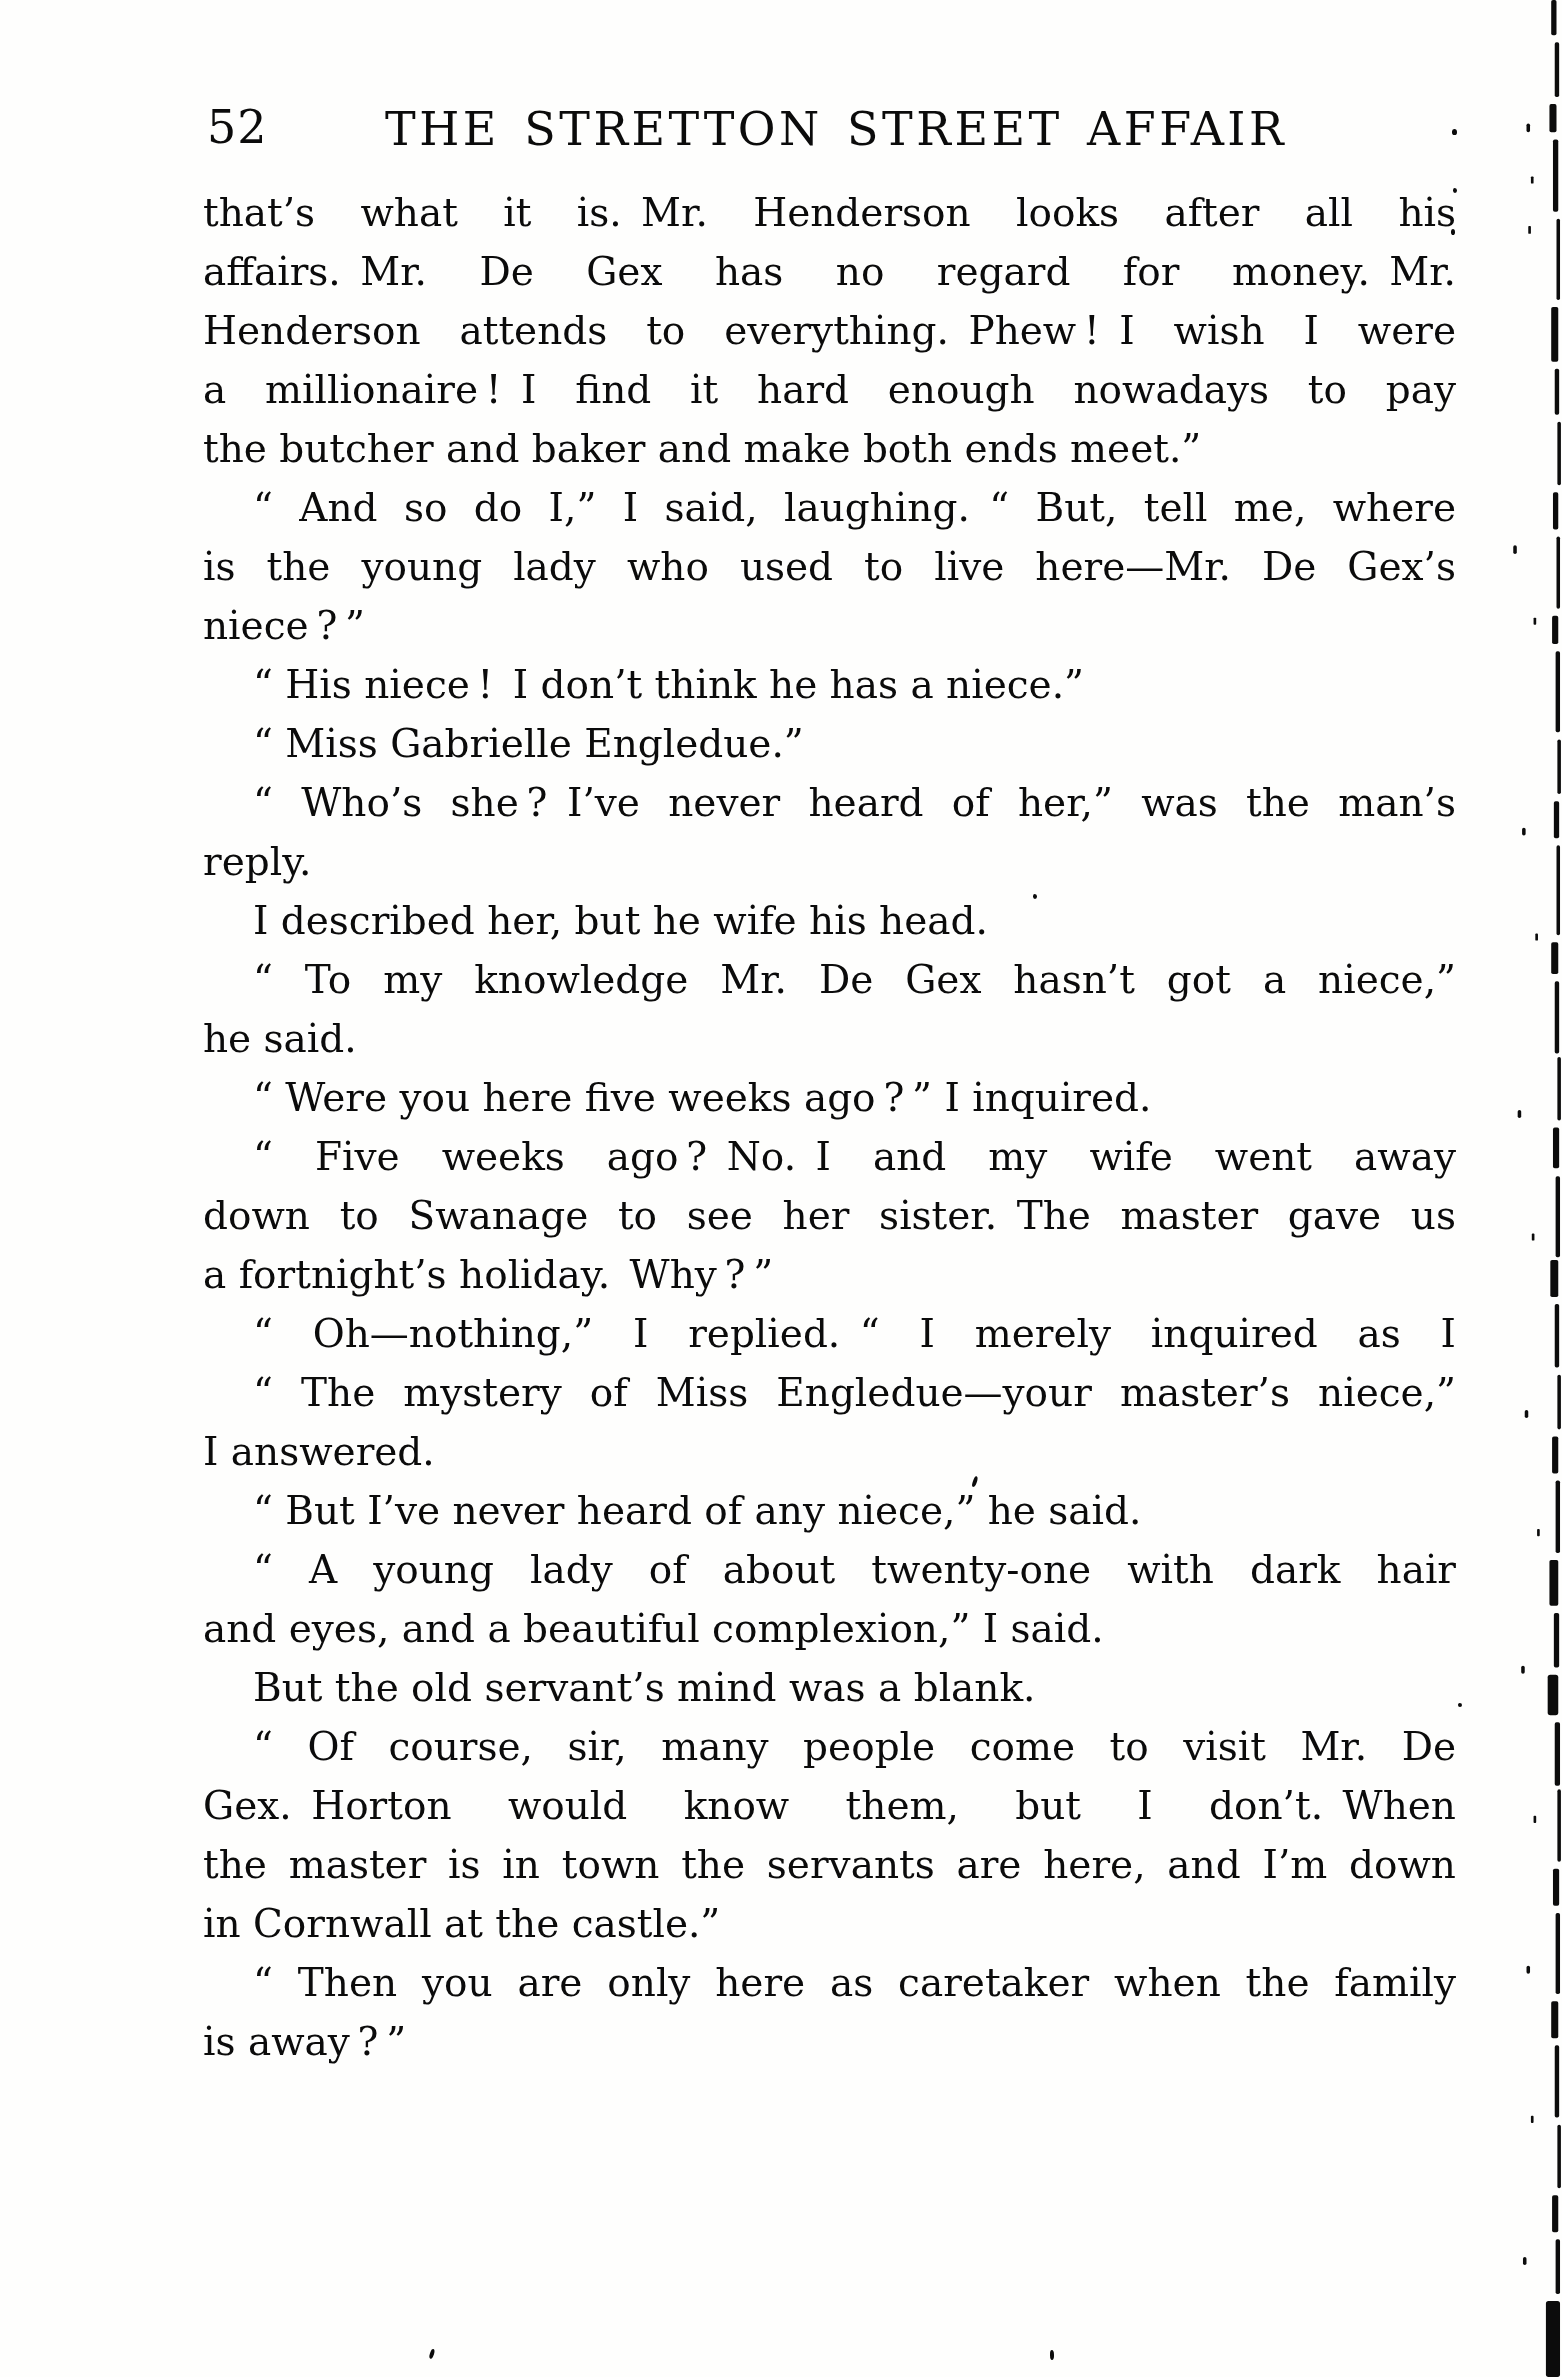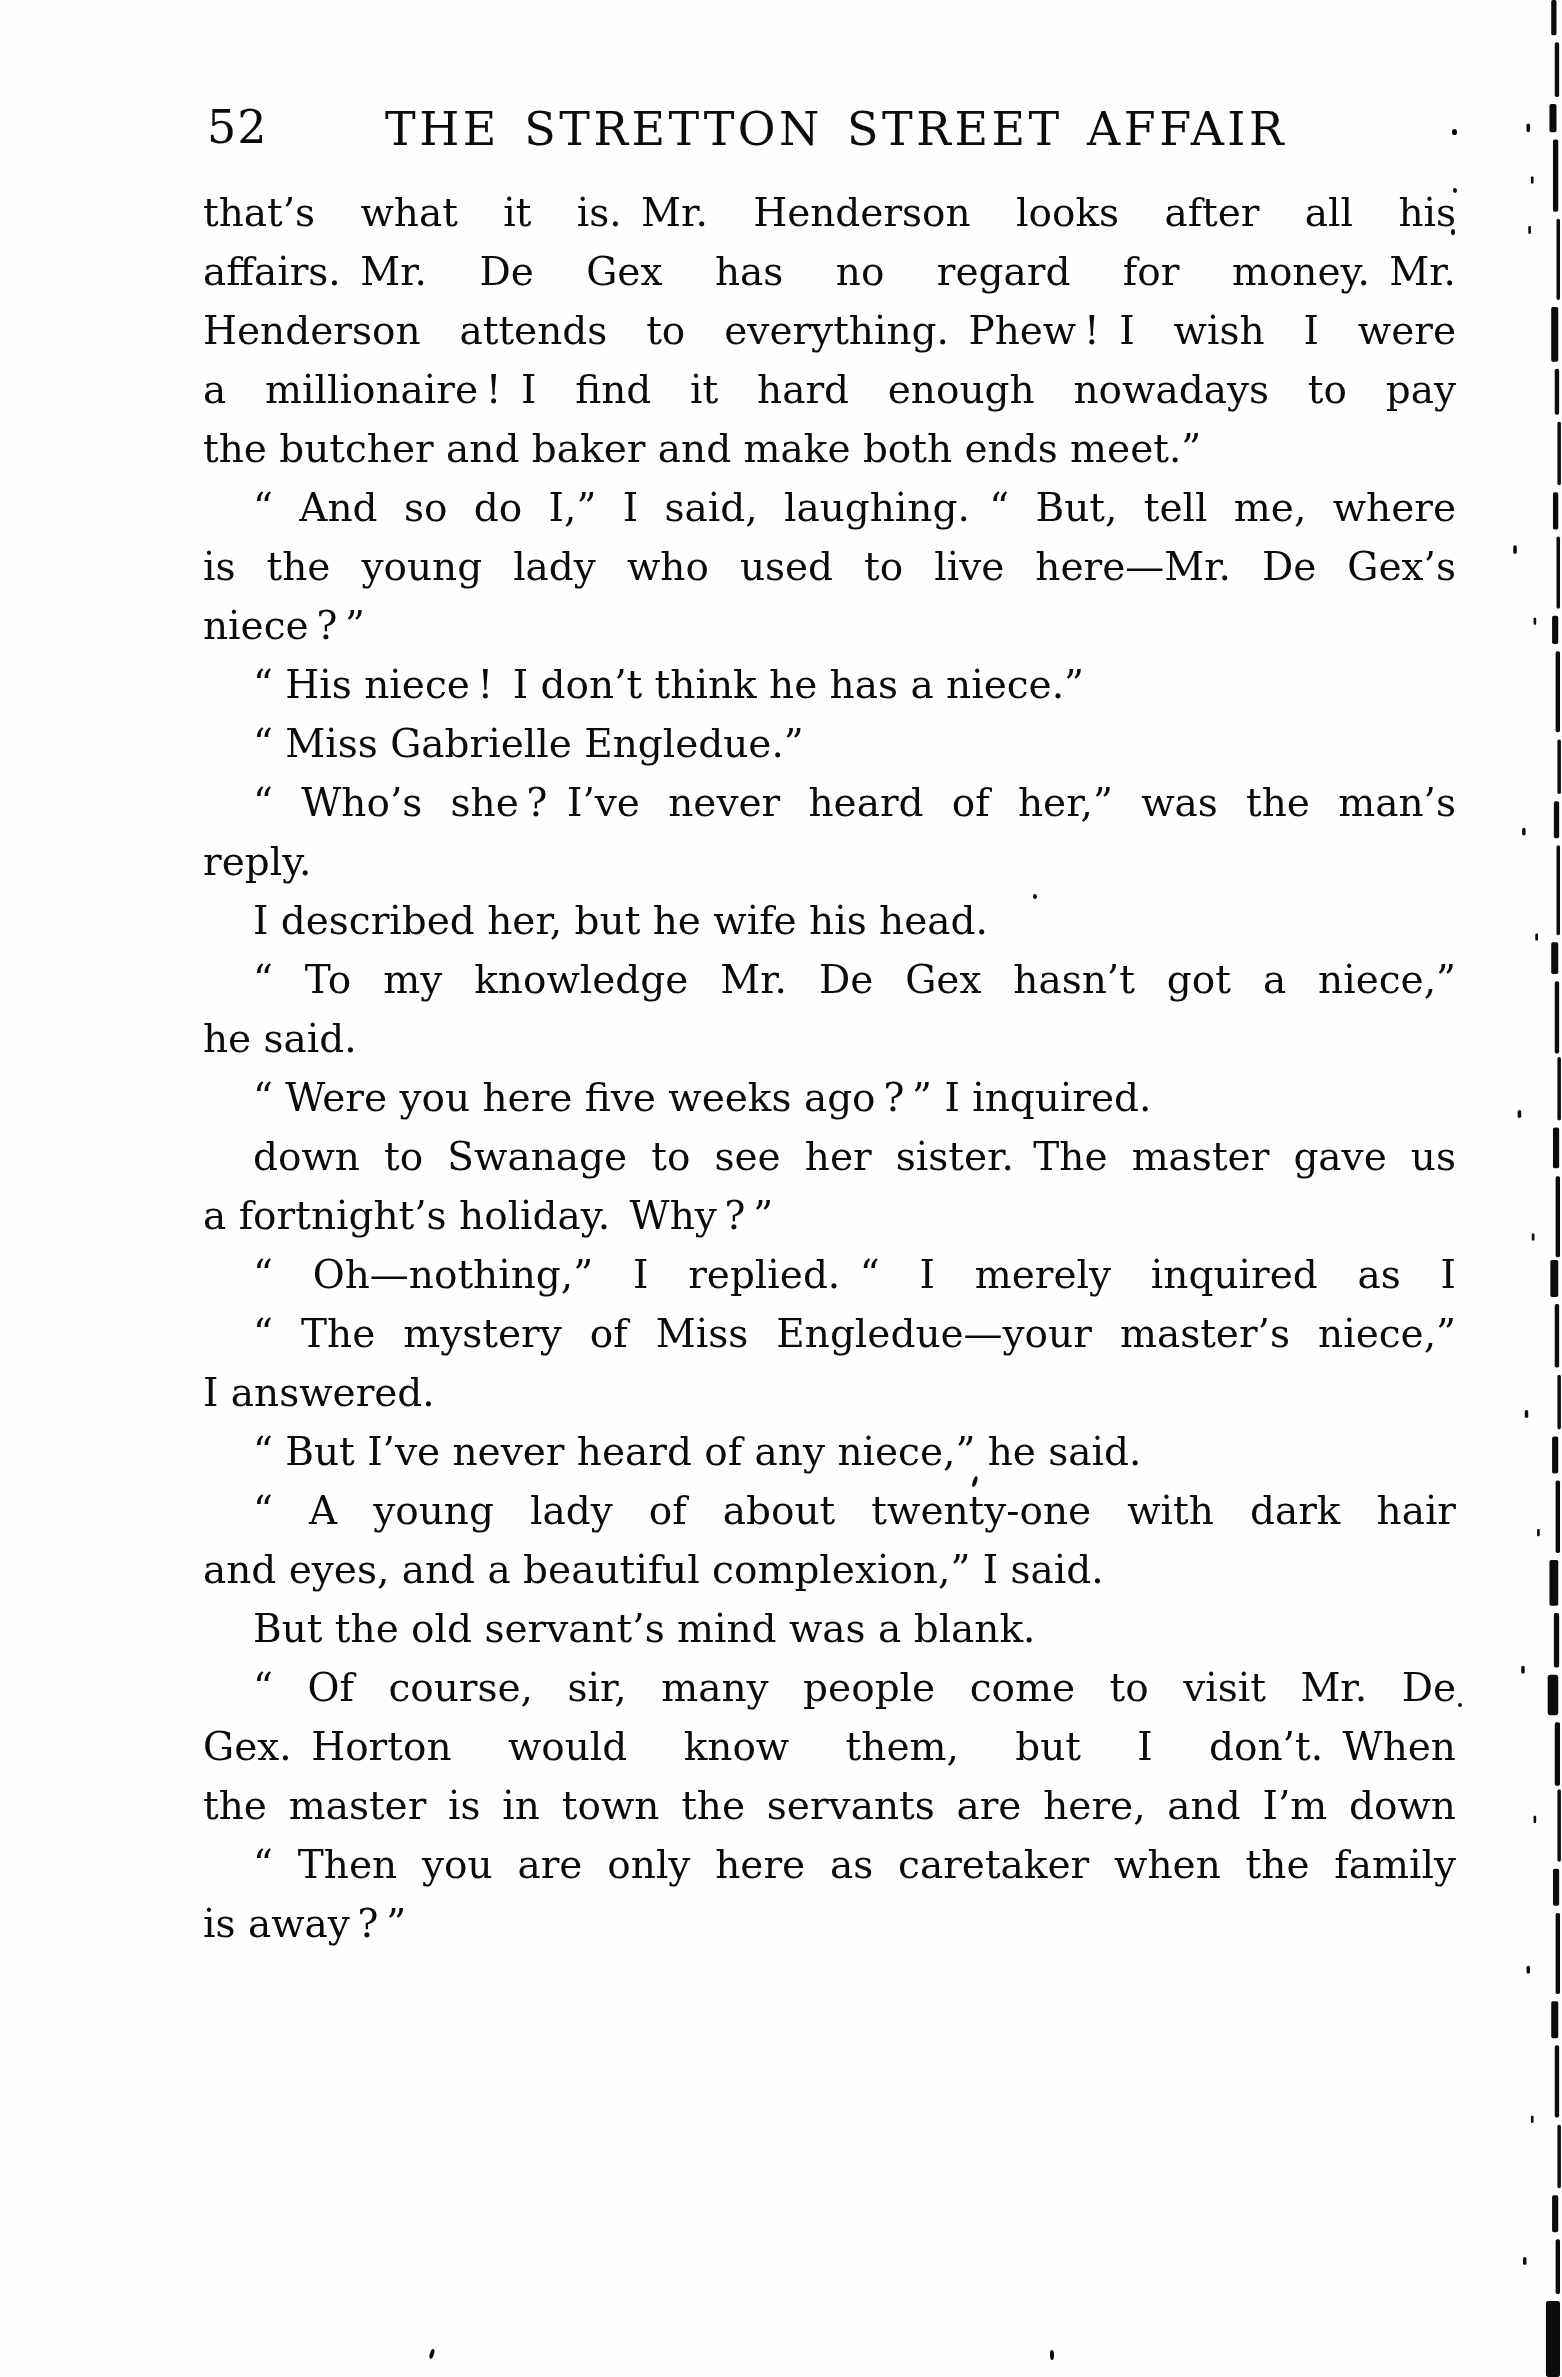--- a/index.html
+++ b/index.html
@@ -116,20 +116,21 @@
         <div class="line last">I described her, but he wife his head.</div>
       </div>
       <div class="para indent">
         <div class="line">“ To my knowledge Mr. De Gex hasn’t got a niece,”</div>
         <div class="line last">he said.</div>
       </div>
       <div class="para indent">
         <div class="line last">“ Were you here five weeks ago ? ” I inquired.</div>
       </div>
       <div class="para indent">
+        <div class="line">“ Five weeks ago ? No. I and my wife went away</div>
         <div class="line">down to Swanage to see her sister. The master gave us</div>
         <div class="line last">a fortnight’s holiday. Why ? ”</div>
       </div>
       <div class="para indent">
         <div class="line">“ Oh—nothing,” I replied. “ I merely inquired as I</div>
       </div>
       <div class="para indent">
         <div class="line">“ The mystery of Miss Engledue—your master’s niece,”</div>
         <div class="line last">I answered.</div>
       </div>
@@ -140,20 +141,21 @@
         <div class="line">“ A young lady of about twenty-one with dark hair</div>
         <div class="line last">and eyes, and a beautiful complexion,” I said.</div>
       </div>
       <div class="para indent">
         <div class="line last">But the old servant’s mind was a blank.</div>
       </div>
       <div class="para indent">
         <div class="line">“ Of course, sir, many people come to visit Mr. De</div>
         <div class="line">Gex. Horton would know them, but I don’t. When</div>
         <div class="line">the master is in town the servants are here, and I’m down</div>
+        <div class="line last">in Cornwall at the castle.”</div>
       </div>
       <div class="para indent">
         <div class="line">“ Then you are only here as caretaker when the family</div>
         <div class="line last">is away ? ”</div>
       </div>
     </div>
 
   <div class="speck s1"></div>
   <div class="speck s2"></div>
   <div class="speck s3"></div>

